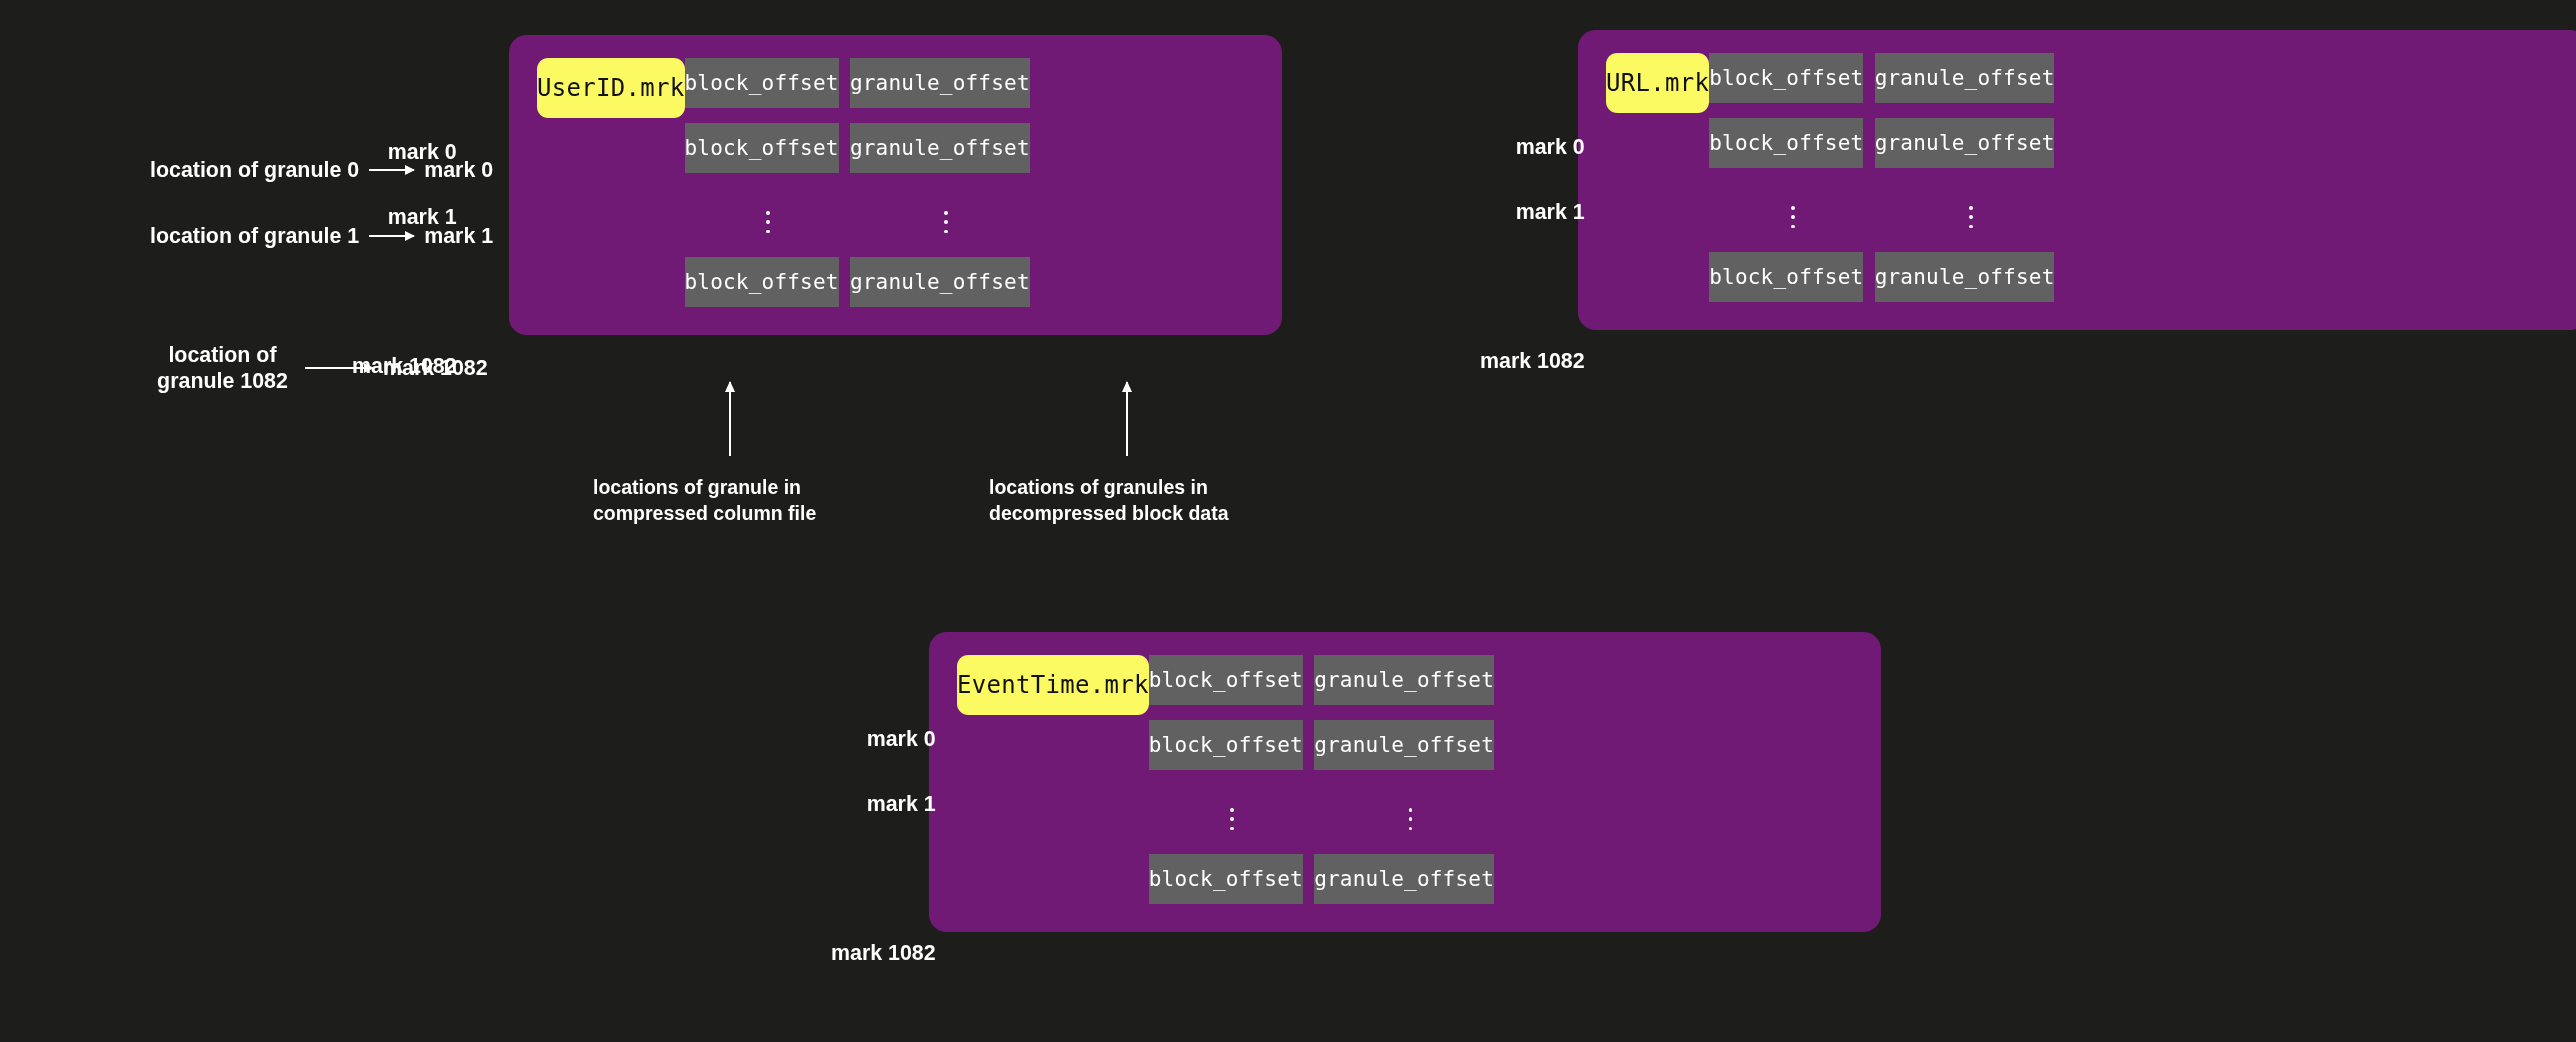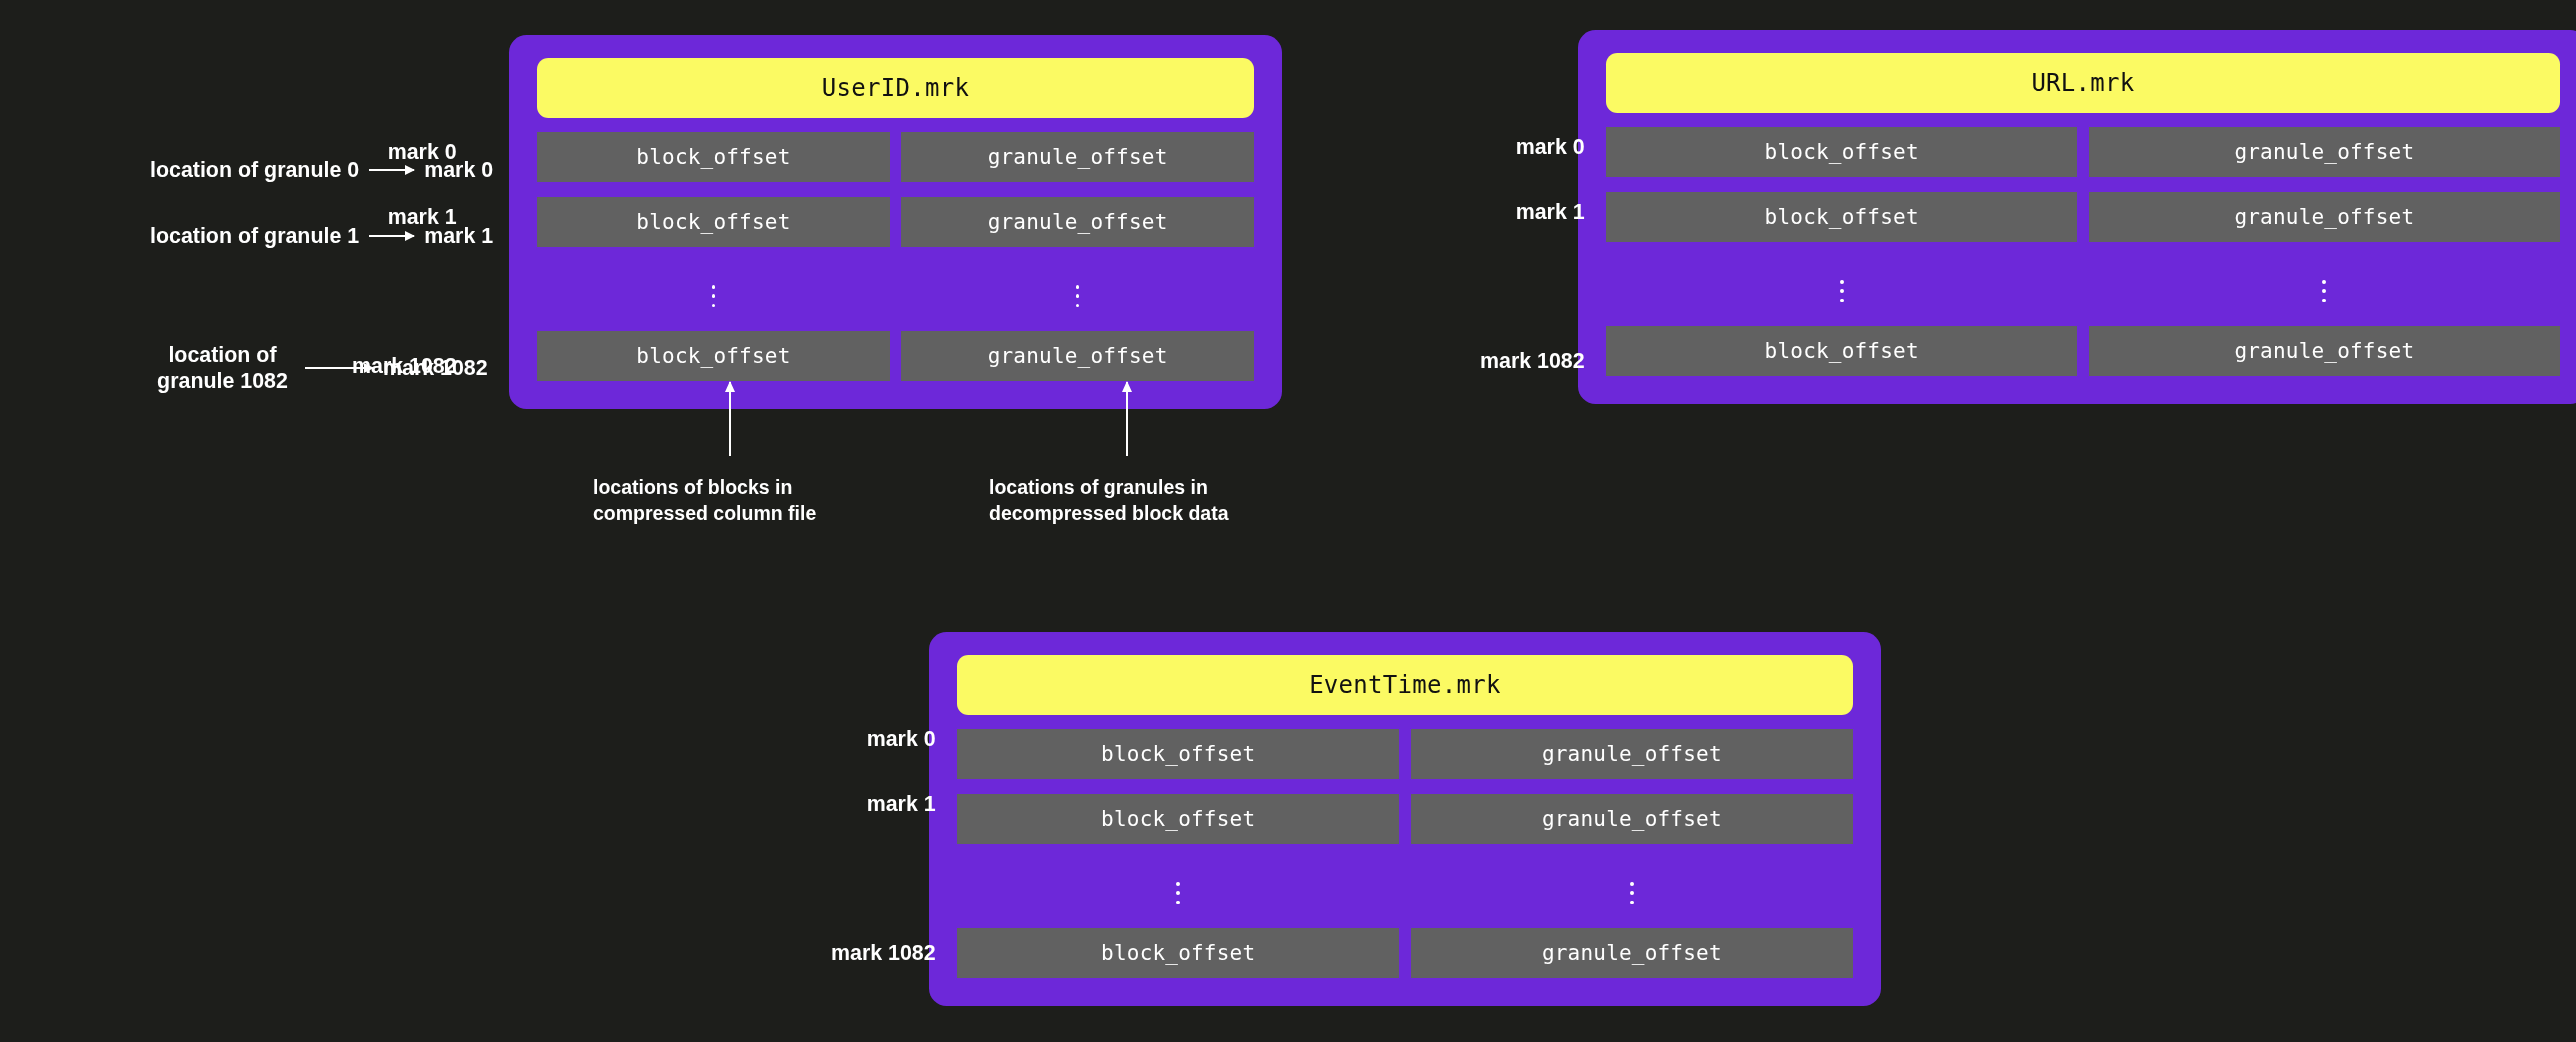--- a/index.html
+++ b/index.html
@@ -13,25 +13,25 @@
 
   body {
     position: relative;
     font-family: "Liberation Sans", sans-serif;
     color: #ffffff;
   }
 
   
   .mrk-card {
     position: absolute;
-    background: #6d28d9;
+    background: #701a75;
     border-radius: 17.6px;
     padding: 22.6px 28px 28px 28px;
     display: flex;
-    flex-direction: column;
+    flex-direction: row;
   }
 
   .card-title {
     background: #fbfa63;
     color: #111111;
     border-radius: 11.3px;
     height: 60px;
     display: flex;
     align-items: center;
     justify-content: center;
@@ -335,17 +335,17 @@
 <div class="ann-row" id="ann-g1082">
   <span class="ann-text two-line">location of
 granule 1082</span>
   <span class="h-arrow" style="width:68px;"></span>
   <span class="ann-text">mark 1082</span>
 </div>
 
 <div class="v-arrow" id="v-arrow-block"></div>
 <div class="v-arrow" id="v-arrow-granule"></div>
 
-<div class="callout" id="callout-block">locations of blocks in
+<div class="callout" id="callout-block">locations of granule in
 compressed column file</div>
 <div class="callout" id="callout-granule">locations of granules in
 decompressed block data</div>
 
 
 </body></html>

